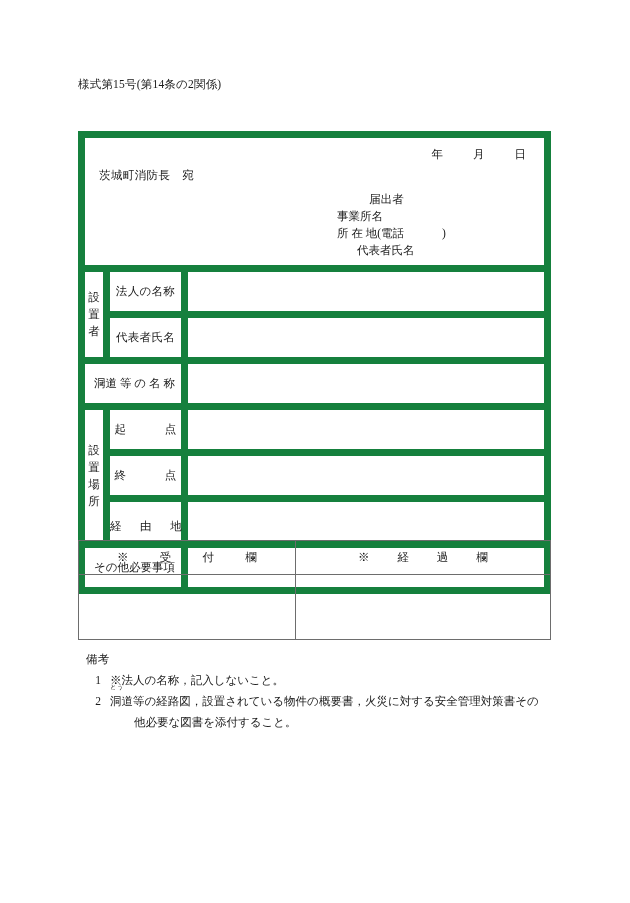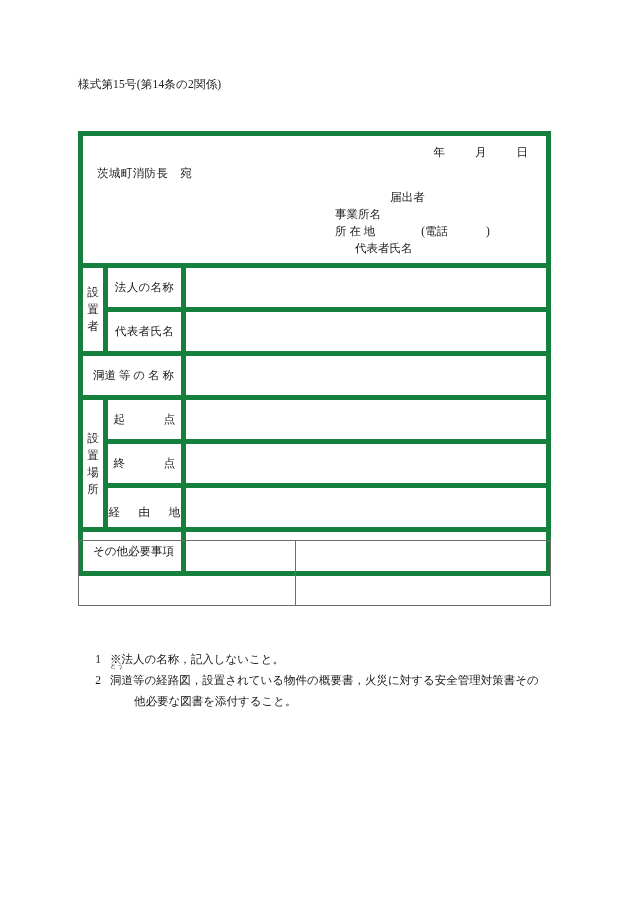--- a/index.html
+++ b/index.html
@@ -67,21 +67,21 @@
   .table-main {
     position: absolute;
     left: 78px;
     top: 131px;
     width: 473px;
     border-collapse: collapse;
     table-layout: fixed;
     font-size: 11.5px;
   }
   .table-main td {
-    border: 5px solid #15803d;
+    border: 7px solid #15803d;
     padding: 0;
     vertical-align: middle;
   }
 
   
   .cell-head {
     height: 127px;
     position: relative;
   }
   .date-line {
@@ -107,21 +107,21 @@
     top: 53px;
     font-size: 11.5px;
     line-height: 17px;
     white-space: nowrap;
   }
   .submitter div { white-space: nowrap; }
   .sb-1 { padding-left: 0px; text-align: center; }
   .sb-2 { padding-left: 10px; }
   .sb-3 { padding-left: 10px; }
   .sb-4 { padding-left: 30px; }
-  .tel { display: inline-block; margin-left: 46px; }
+  .tel { display: inline-block; }
   .tel .paren-gap { display: inline-block; width: 38px; }
 
   
   .vlabel {
     width: 25px;
     text-align: center;
     font-size: 11.5px;
     line-height: 17px;
     letter-spacing: 0;
   }
@@ -305,28 +305,37 @@
     </tr>
   </tbody>
     </table>
 
   <table class="table-lower">
     <colgroup>
       <col style="width:217px">
       <col>
     </colgroup>
     <tbody>
+        <tr>
+      <td class="lower-head">
+        <span class="spread-head">※受付欄</span>
+      </td>
+      <td class="lower-head">
+        <span class="spread-head2">※経過欄</span>
+      </td>
+    </tr>
     <tr>
       <td class="lower-body"></td>
       <td class="lower-body"></td>
     </tr>
   </tbody>
     </table>
 
   <div class="notes">
+    <div class="notes-title">備考</div>
 
     <div class="note-row">
       <div class="note-num">1</div>
       <div class="note-text">※法人の名称，記入しないこと。</div>
     </div>
 
     <div class="note-row">
       <div class="note-num">2</div>
       <div class="note-text">
         <span class="rubywrap"><span class="rb-text">とう</span><span>洞</span></span><span>道等の経路図，設置されている物件の概要書，火災に対する安全管理対策書その</span>

